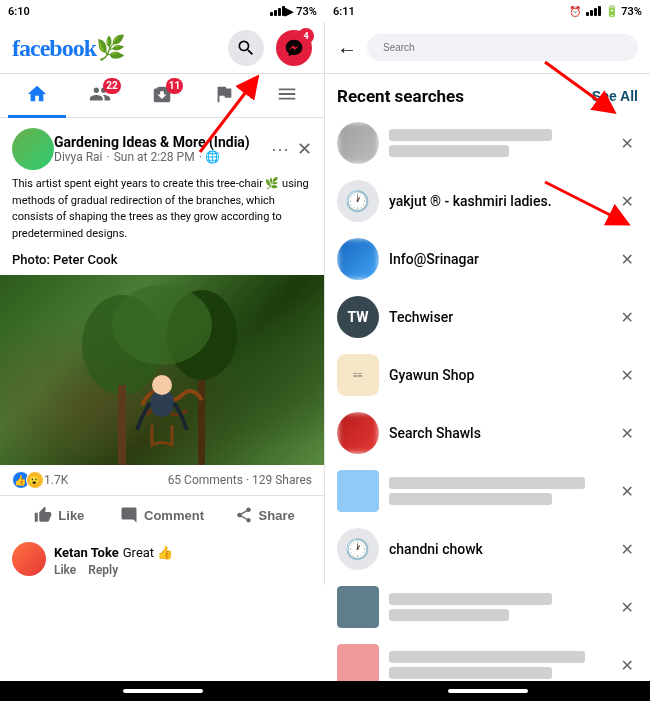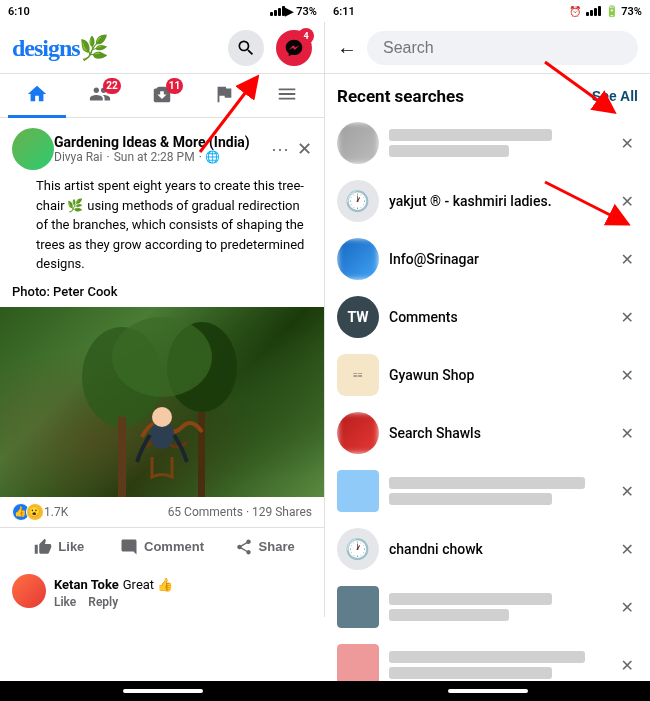--- a/index.html
+++ b/index.html
@@ -168,24 +168,23 @@
     .close-btn {
       background: none;
       border: none;
       cursor: pointer;
       color: #65676b;
       font-size: 18px;
     }
 
     .post-text {
       padding: 0 12px 10px;
-      font-size: 13px;
+      font-size: 11px;
       color: #050505;
       line-height: 1.5;
-      margin-left: 24px;
     }
     .post-photo-credit {
       padding: 0 12px 8px;
       font-size: 13px;
       color: #050505;
       font-weight: 500;
     }
 
     .post-image {
       width: 100%;
@@ -302,21 +301,21 @@
       cursor: pointer;
       font-size: 20px;
       color: #050505;
     }
     .search-box {
       flex: 1;
       background: #f0f2f5;
       border: none;
       border-radius: 20px;
       padding: 8px 16px;
-      font-size: 16px;
+      font-size: 10px;
       color: #1d4ed8;
       outline: none;
     }
 
     
     .recent-searches-header {
       display: flex;
       justify-content: space-between;
       align-items: center;
       padding: 12px 12px 8px;
@@ -496,21 +495,21 @@
   </div>
 </div>
 
 <div class="main-split">
 
   <div class="left-panel-wrapper">
     <div class="left-panel">
 
       <div class="left-header">
         <div class="fb-logo">
-          <span>designs</span>🌿
+          <span>facebook</span>🌿
         </div>
         <div class="header-icons">
           <div class="header-icon-btn">
             <svg viewBox="0 0 24 24">
               <path d="M15.5 14h-.79l-.28-.27A6.471 6.471 0 0 0 16 9.5 6.5 6.5 0 1 0 9.5 16c1.61 0 3.09-.59 4.23-1.57l.27.28v.79l5 4.99L20.49 19l-4.99-5zm-6 0C7.01 14 5 11.99 5 9.5S7.01 5 9.5 5 14 7.01 14 9.5 11.99 14 9.5 14z"></path>
             </svg>
           </div>
           <div class="header-icon-btn" style="background:#e41e3f;">
             <svg viewBox="0 0 24 24" fill="white">
               <path d="M12 2C6.477 2 2 6.145 2 11.243c0 2.908 1.438 5.504 3.688 7.197V22l3.37-1.85c.9.248 1.854.38 2.942.38 5.523 0 10-4.145 10-9.243C22 6.145 17.523 2 12 2zm1.07 12.44l-2.55-2.72-4.98 2.72 5.48-5.82 2.61 2.72 4.92-2.72-5.48 5.82z"></path>
@@ -695,21 +694,21 @@
         <div class="search-item">
           <div class="search-thumb">
             <div class="blur-thumb thumb-info"></div>
           </div>
           <span class="search-name">Info@Srinagar</span>
           <button class="remove-btn">✕</button>
         </div>
 
         <div class="search-item">
           <div class="tw-avatar">TW</div>
-          <span class="search-name">Comments</span>
+          <span class="search-name">Techwiser</span>
           <button class="remove-btn">✕</button>
         </div>
 
         <div class="search-item">
           <div class="search-thumb" style="border-radius:8px;">
             <div style="background:#f5e6c8;width:100%;height:100%;display:flex;align-items:center;justify-content:center;font-size:8px;color:#666;border-radius:8px;">≡≡</div>
           </div>
           <span class="search-name">Gyawun Shop</span>
           <button class="remove-btn">✕</button>
         </div>

